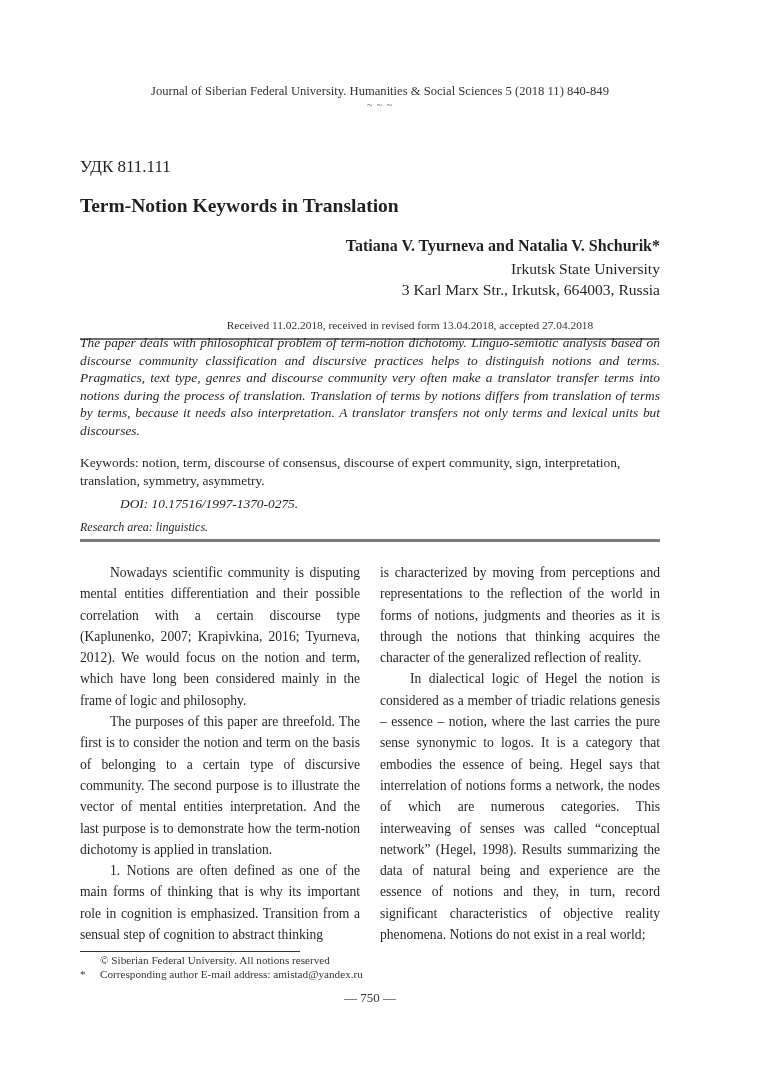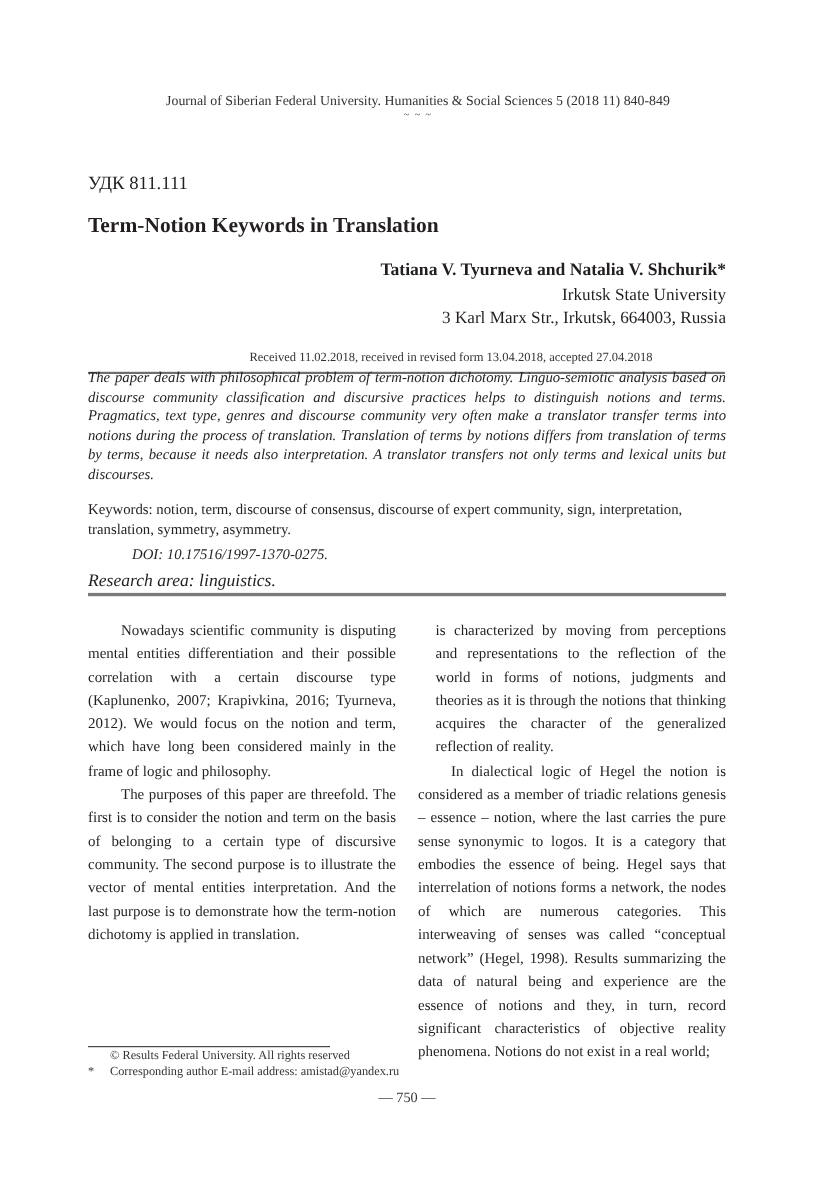--- a/index.html
+++ b/index.html
@@ -10,25 +10,25 @@
   .tilde { left: 0; width: 760px; top: 99px; text-align: center; font-size: 10px; color: #555; letter-spacing: 1px; }
   .udk { left: 80px; top: 157px; font-size: 17px; }
   .title { left: 80px; top: 195px; font-size: 19.5px; font-weight: bold; }
   .authors { right: 100px; top: 237px; font-size: 16px; font-weight: bold; text-align: right; }
   .affil { right: 100px; top: 258px; font-size: 15.6px; text-align: right; line-height: 21px; }
   .received { left: 0; width: 760px; top: 319px; text-align: center; font-size: 11.4px; color: #333; padding-left: 30px; }
   .rule-top { left: 80px; top: 338px; width: 579px; height: 2px; background: #6e6e6e; }
   .abstract { left: 80px; top: 334px; width: 580px; font-size: 13.4px; font-style: italic; text-align: justify; line-height: 17.5px; }
   .keywords { left: 80px; top: 454px; width: 580px; font-size: 13.4px; line-height: 17.5px; }
   .doi { left: 80px; top: 496px; font-size: 13.4px; font-style: italic; margin-left: 40px; }
-  .area { left: 80px; top: 520px; font-size: 16px; font-style: italic; }
+  .area { left: 80px; top: 520px; font-size: 12px; font-style: italic; }
   .rule-bot { left: 80px; top: 539px; width: 580px; height: 3px; background: #7b7b7b; }
   .col { top: 562px; width: 280px; font-size: 13.6px; line-height: 21.3px; text-align: justify; }
   .col p { margin: 0; text-indent: 30px; }
-  .col p.cont { text-indent: 0; margin-left: 16px; }
+  .col p.cont { text-indent: 0; }
   .col-left { left: 80px; }
   .col-right { left: 380px; }
   .fn-rule { left: 80px; top: 951px; width: 220px; height: 1px; background: #333; }
   .fn { font-size: 11.2px; color: #333; line-height: 13.5px; }
   .fn1 { left: 100px; top: 954px; }
   .fn2 { left: 80px; top: 968px; font-family: Liberation Serif, serif; }
   .fn2 .star { display: inline-block; width: 20px; }
   .pagenum { left: 0; width: 740px; top: 990px; text-align: center; font-size: 13px; color: #333; }
 </style>
 </head>
@@ -51,26 +51,27 @@
 
 <div class="abs abstract">The paper deals with philosophical problem of term-notion dichotomy. Linguo-semiotic analysis based on discourse community classification and discursive practices helps to distinguish notions and terms. Pragmatics, text type, genres and discourse community very often make a translator transfer terms into notions during the process of translation. Translation of terms by notions differs from translation of terms by terms, because it needs also interpretation. A translator transfers not only terms and lexical units but discourses.</div>
 <div class="abs keywords">Keywords: notion, term, discourse of consensus, discourse of expert community, sign, interpretation, translation, symmetry, asymmetry.</div>
 <div class="abs doi">DOI: 10.17516/1997-1370-0275.</div>
 <div class="abs area">Research area: linguistics.</div>
 <div class="abs rule-bot"></div>
 
 <div class="abs col col-left">
   <p>Nowadays scientific community is disputing mental entities differentiation and their possible correlation with a certain discourse type (Kaplunenko, 2007; Krapivkina, 2016; Tyurneva, 2012). We would focus on the notion and term, which have long been considered mainly in the frame of logic and philosophy.</p>
   <p>The purposes of this paper are threefold. The first is to consider the notion and term on the basis of belonging to a certain type of discursive community. The second purpose is to illustrate the vector of mental entities interpretation. And the last purpose is to demonstrate how the term-notion dichotomy is applied in translation.</p>
+  <p>1. Notions are often defined as one of the main forms of thinking that is why its important role in cognition is emphasized. Transition from a sensual step of cognition to abstract thinking</p>
 </div>
 
 <div class="abs col col-right">
   <p class="cont">is characterized by moving from perceptions and representations to the reflection of the world in forms of notions, judgments and theories as it is through the notions that thinking acquires the character of the generalized reflection of reality.</p>
   <p>In dialectical logic of Hegel the notion is considered as a member of triadic relations genesis – essence – notion, where the last carries the pure sense synonymic to logos. It is a category that embodies the essence of being. Hegel says that interrelation of notions forms a network, the nodes of which are numerous categories. This interweaving of senses was called “conceptual network” (Hegel, 1998). Results summarizing the data of natural being and experience are the essence of notions and they, in turn, record significant characteristics of objective reality phenomena. Notions do not exist in a real world;</p>
 </div>
 
 <div class="abs fn-rule"></div>
-<div class="abs fn fn1">© Results Federal University. All rights reserved</div>
+<div class="abs fn fn1">© Siberian Federal University. All notions reserved</div>
 <div class="abs fn fn2">
   <span class="star">*</span><span>Corresponding author E-mail address: amistad@yandex.ru</span>
 </div>
 
 <div class="abs pagenum">— 750 —</div>
 
 </body></html>

